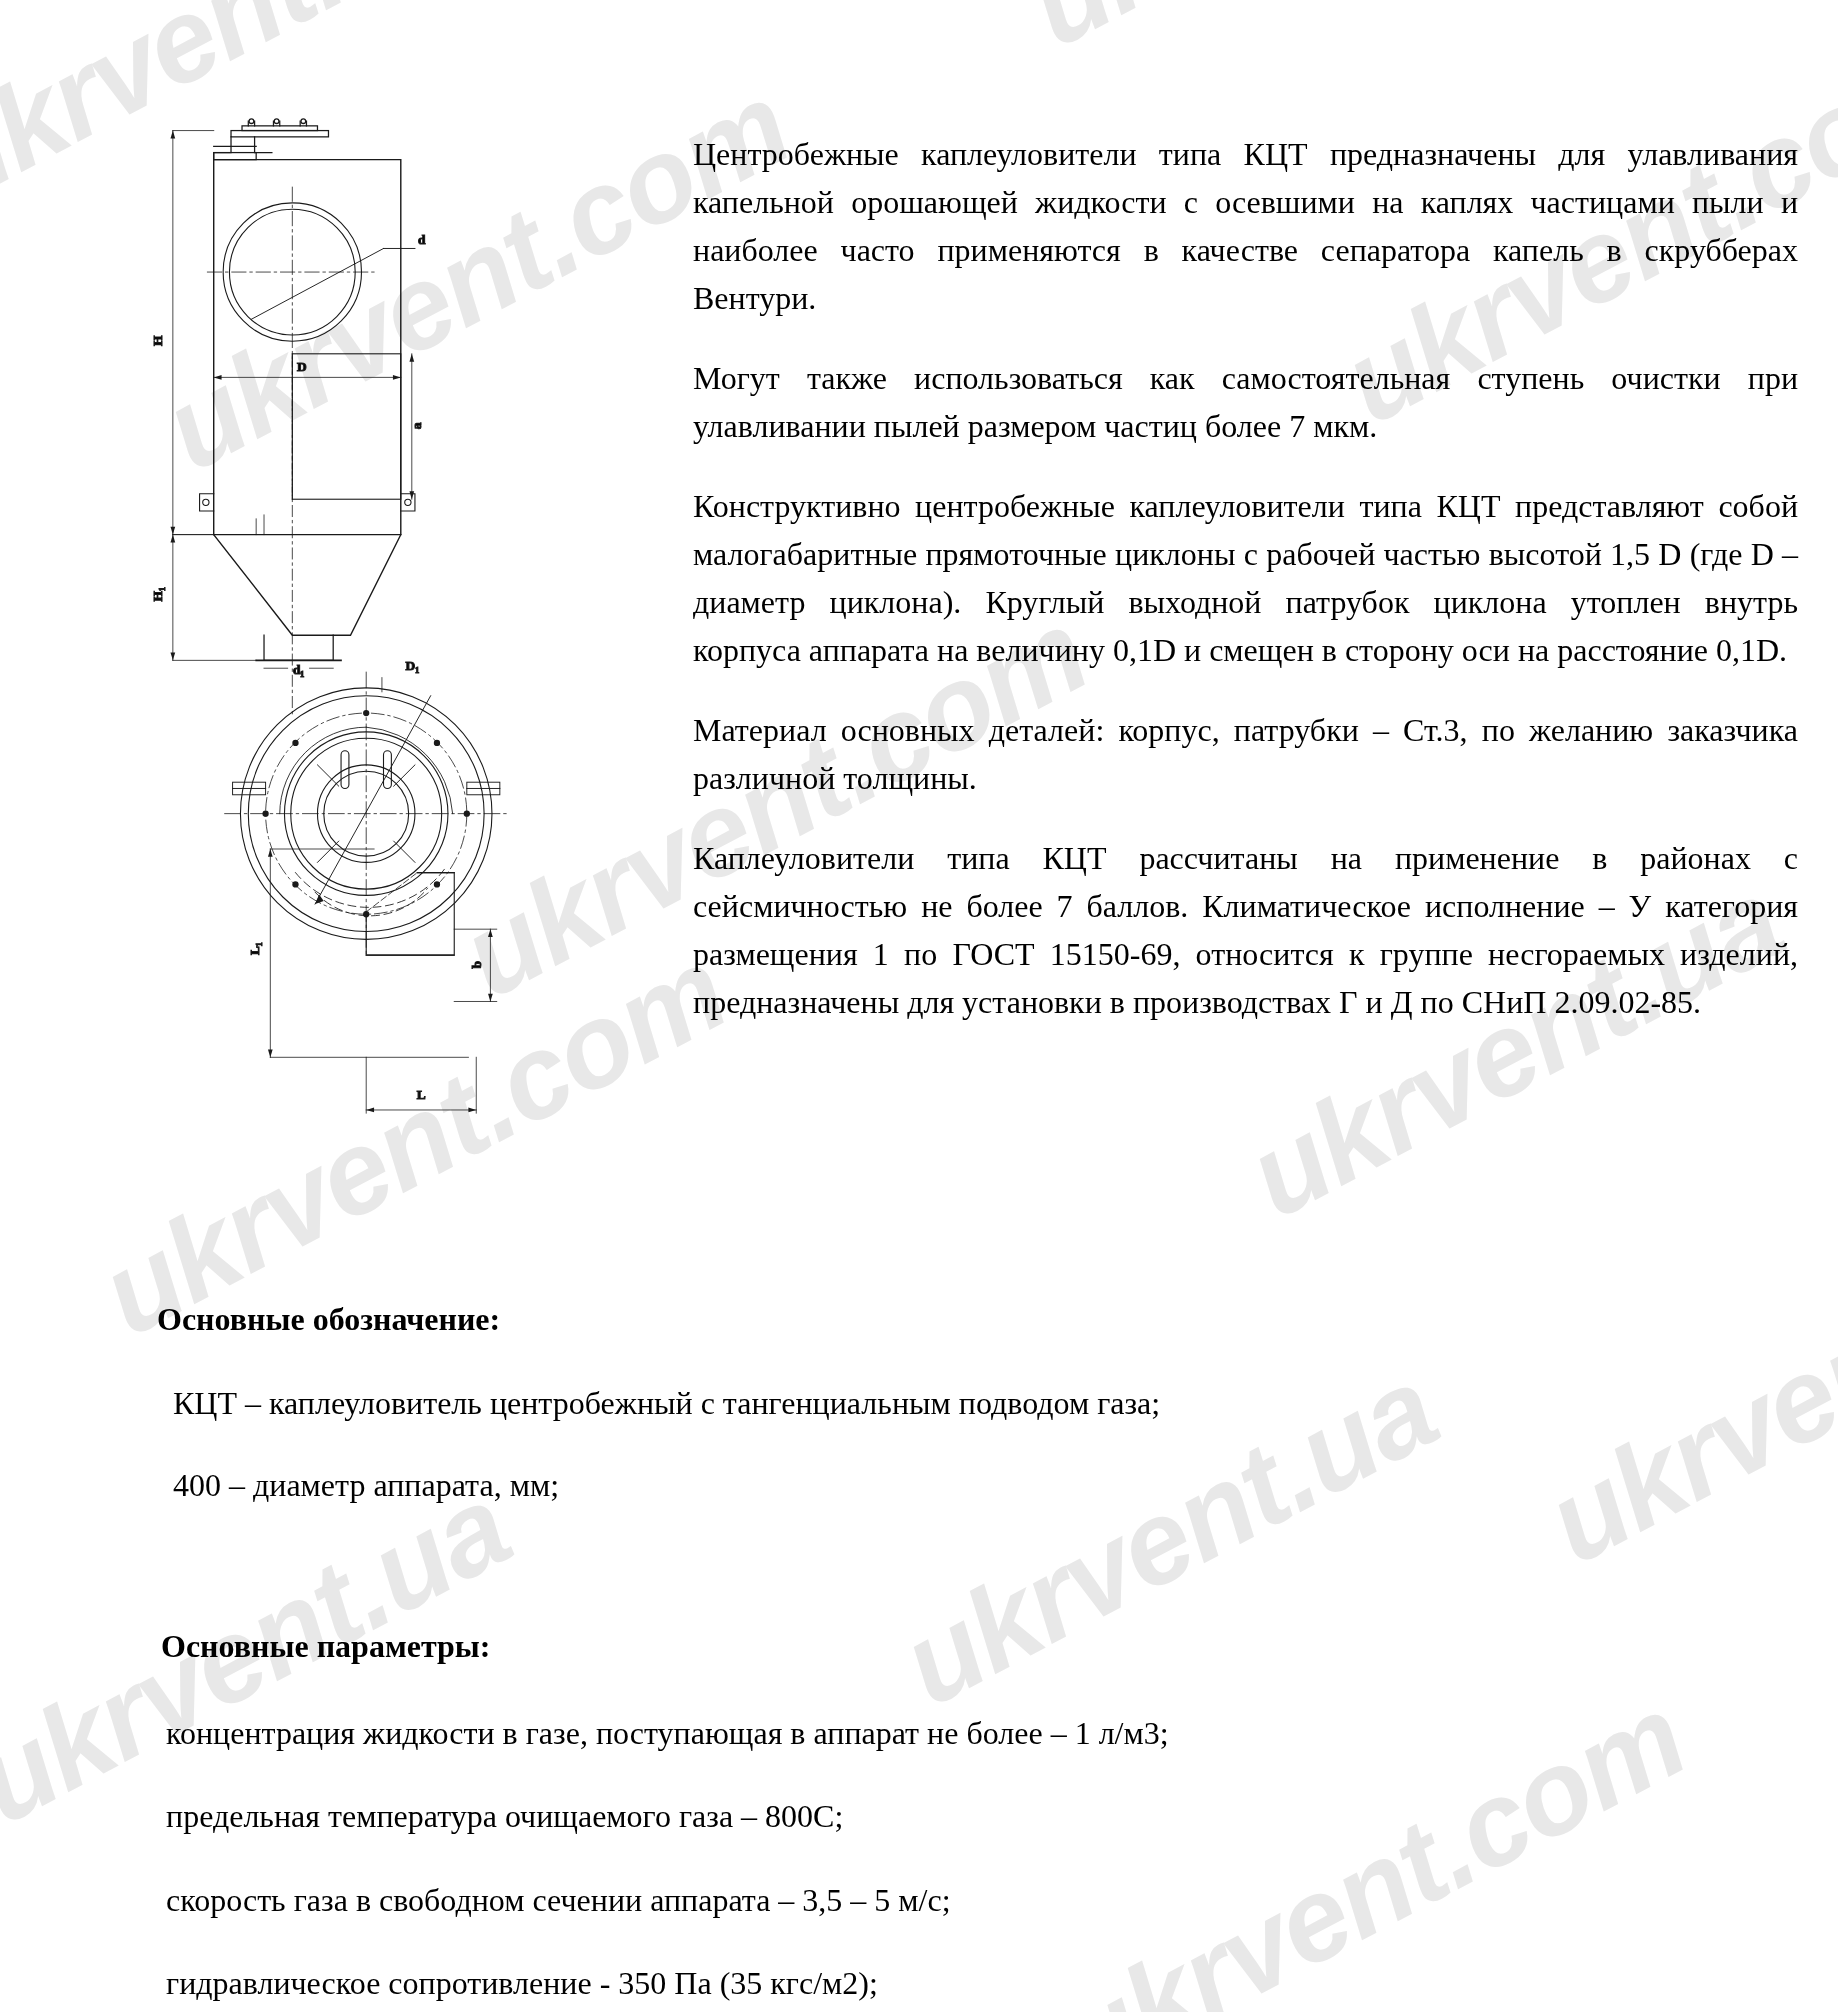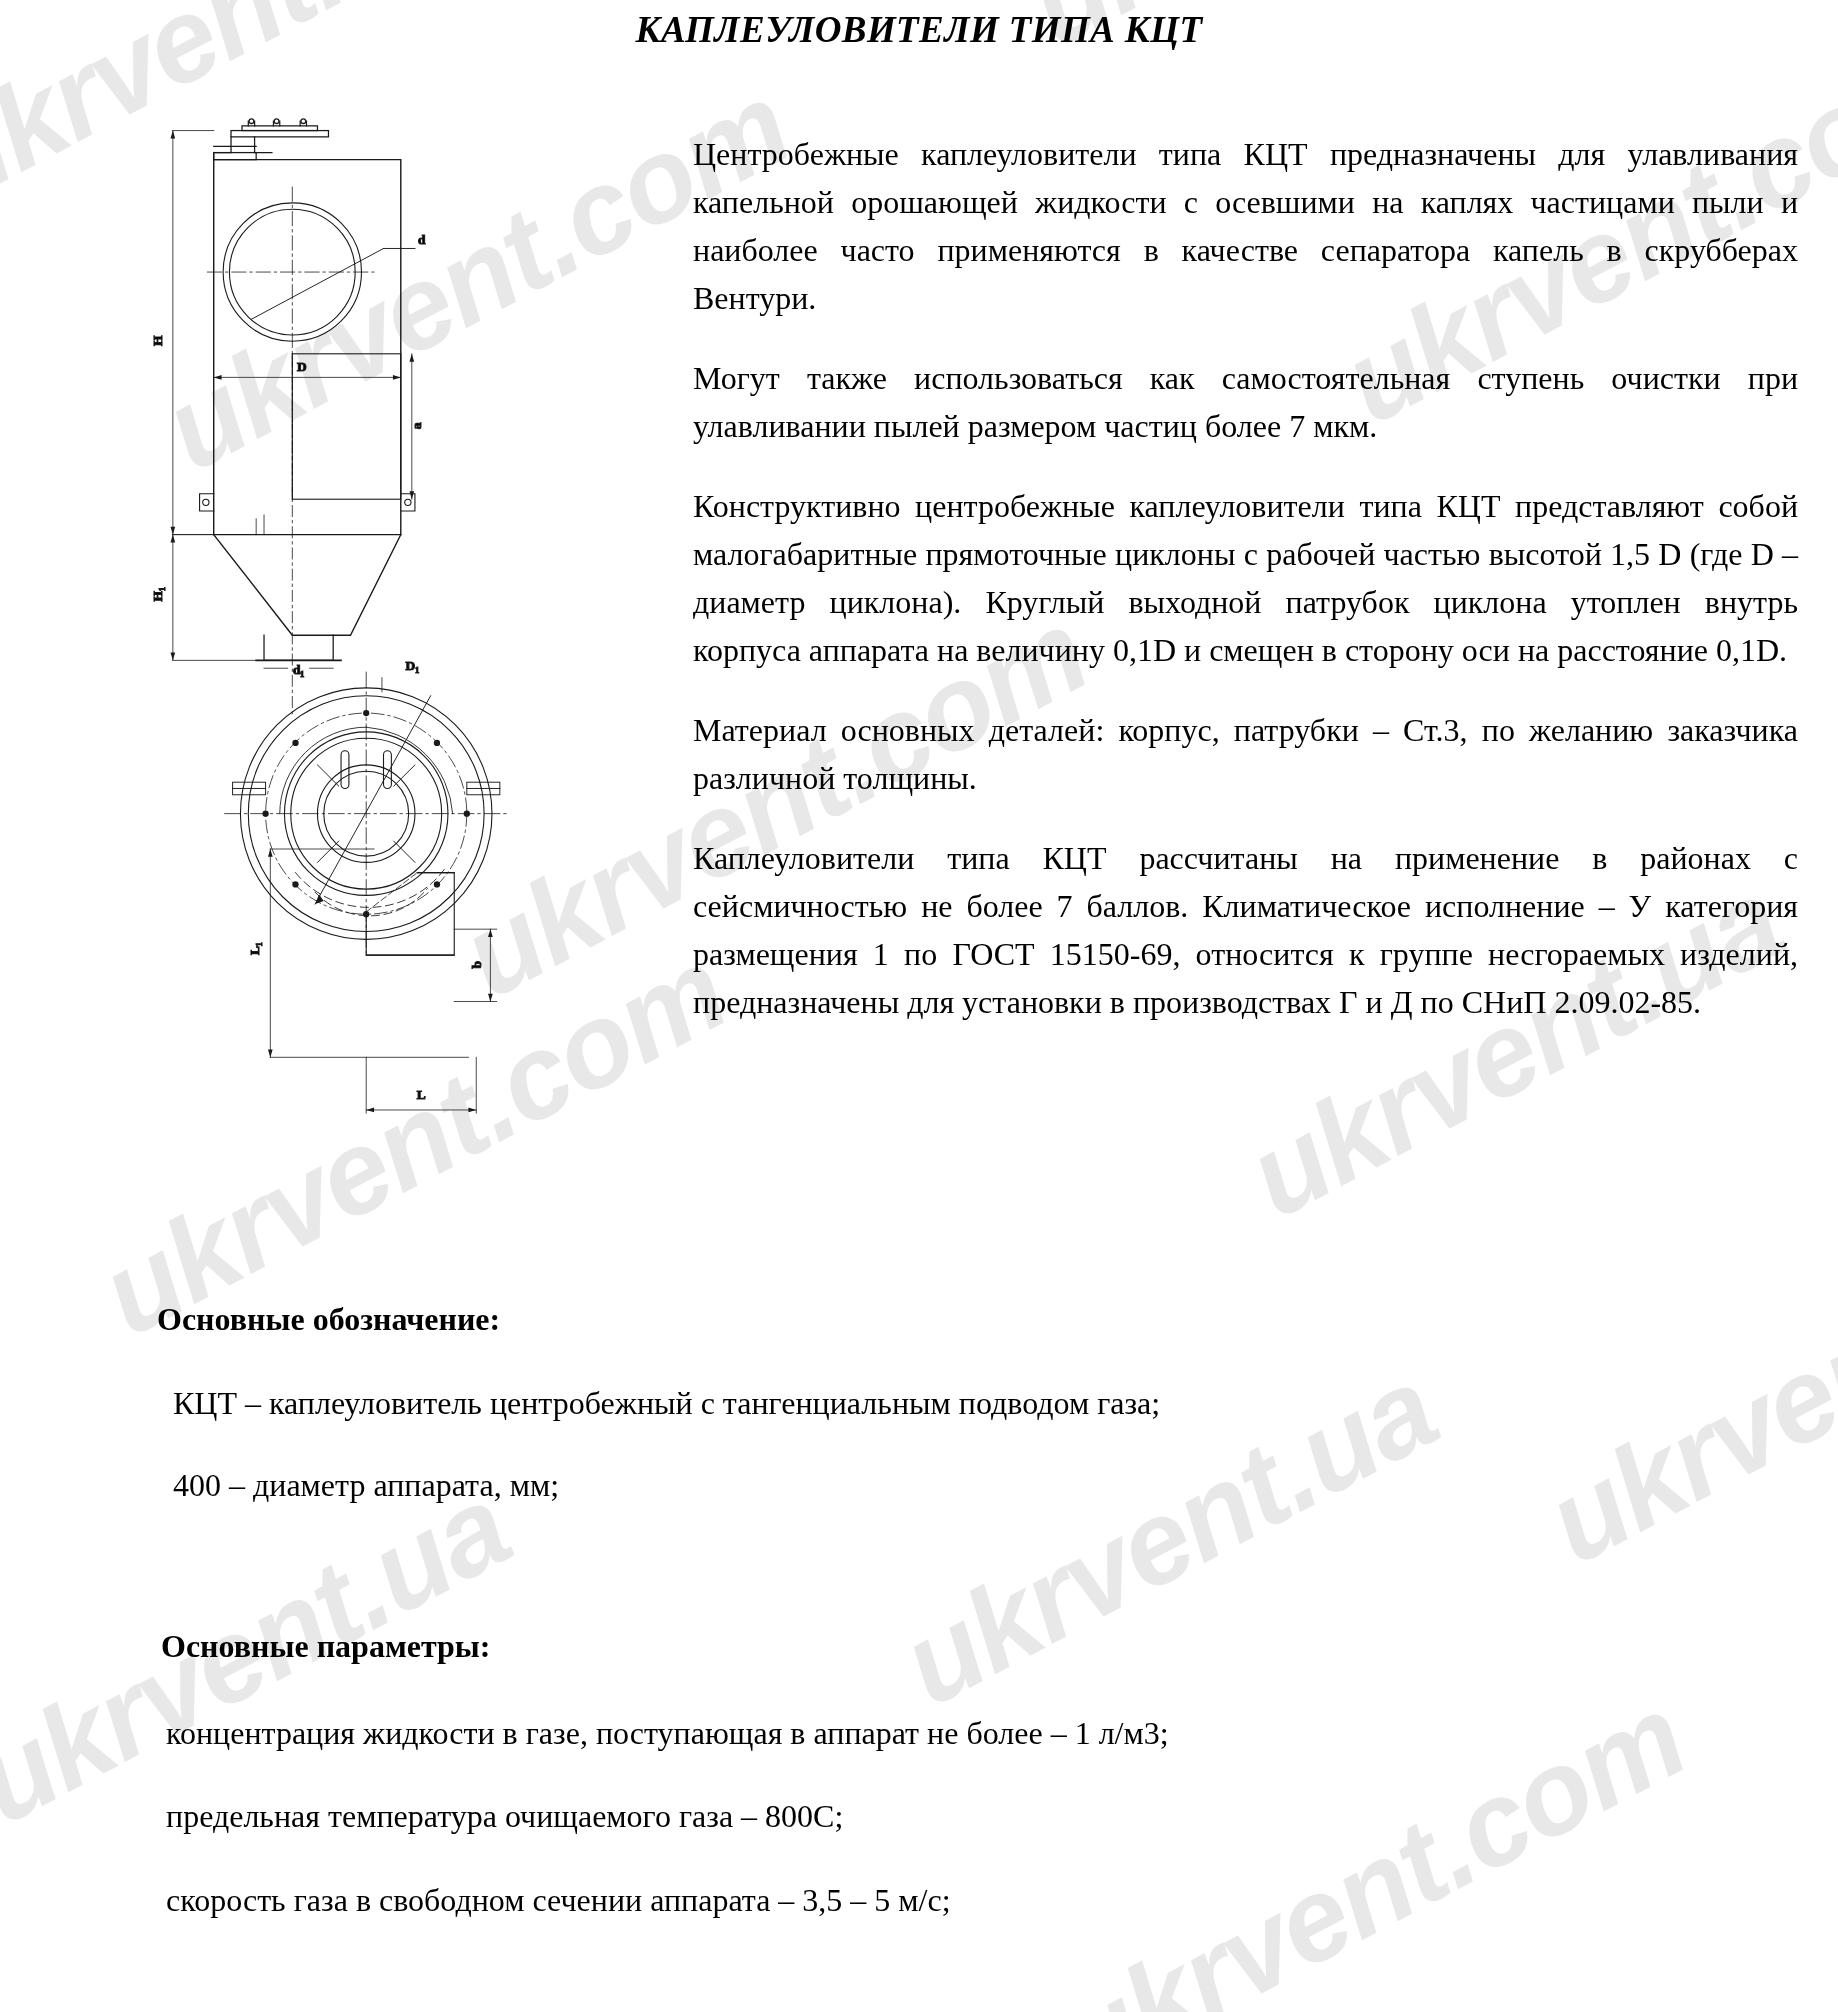--- a/index.html
+++ b/index.html
@@ -130,21 +130,20 @@
     <div class="wm" style="left:1006px; top:-47px; font-size:118px; transform:rotate(-28deg);">ukrvent.ua</div>
     <div class="wm" style="left:1321px; top:330px; font-size:118px; transform:rotate(-28deg);">ukrvent.com</div>
     <div class="wm" style="left:1226px; top:1124px; font-size:118px; transform:rotate(-28deg);">ukrvent.ua</div>
     <div class="wm" style="left:1525px; top:1470px; font-size:118px; transform:rotate(-28deg);">ukrvent.com</div>
     <div class="wm" style="left:79px; top:1242px; font-size:118px; transform:rotate(-28deg);">ukrvent.com</div>
     <div class="wm" style="left:-47px; top:1730px; font-size:118px; transform:rotate(-28deg);">ukrvent.ua</div>
     <div class="wm" style="left:880px; top:1612px; font-size:118px; transform:rotate(-28deg);">ukrvent.ua</div>
     <div class="wm" style="left:1038px; top:1989px; font-size:118px; transform:rotate(-28deg);">ukrvent.com</div>
   </div>
 
-  <div class="doc-title">КАПЛЕУЛОВИТЕЛИ ТИПА КЦТ</div>
 
   <div class="drawing">
     <svg viewBox="0 0 610 1360" width="480" height="1069">
       <g fill="none" stroke="#1a1a1a" stroke-width="1.4" stroke-linecap="square">
 
         <g stroke-width="1.6">
           <rect x="118" y="16" width="124" height="8"></rect>
           <rect x="132" y="10" width="96" height="6"></rect>
           <line x1="140" y1="10" x2="140" y2="4"></line>
           <line x1="148" y1="10" x2="148" y2="4"></line>
@@ -362,17 +361,18 @@
     <div class="gap-block"></div>
 
     <div class="params-head">Основные параметры:</div>
 
     <div class="param-line">концентрация жидкости в газе, поступающая в аппарат не более – 1 л/м3;</div>
 
     <div class="param-line">предельная температура очищаемого газа – 800С;</div>
 
     <div class="param-line">скорость газа в свободном сечении аппарата – 3,5 – 5 м/с;</div>
 
+    <div class="param-line">гидравлическое сопротивление - 350 Па (35 кгс/м2);</div>
 
   </div>
 
 </div>
 
 
 </body></html>

